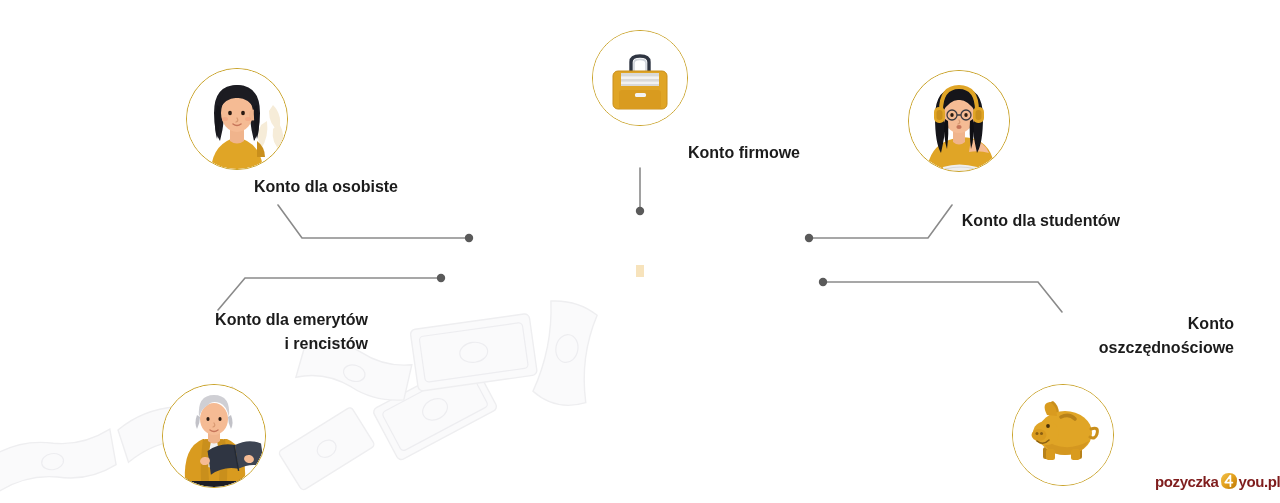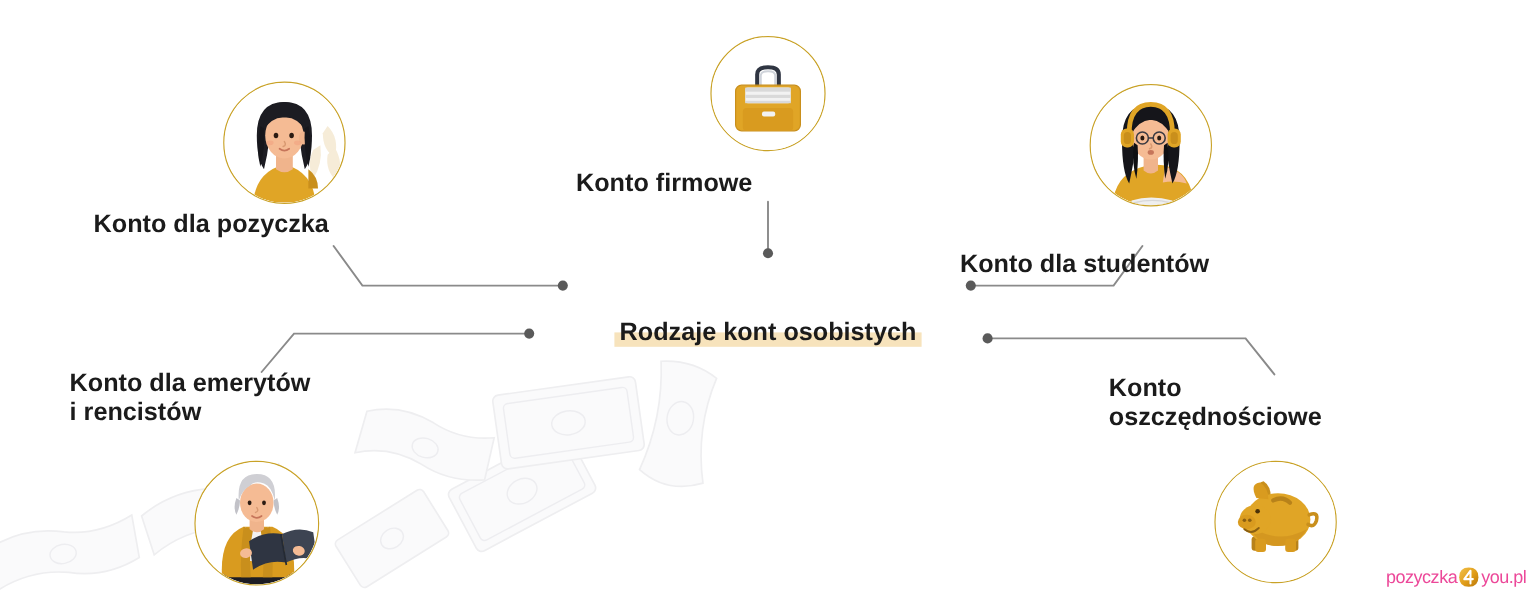--- a/index.html
+++ b/index.html
@@ -92,22 +92,22 @@
     position: relative;
     z-index: 1;
   }
 
   
   .node {
     position: absolute;
   }
   .node-label {
     position: absolute;
-    text-align: left;
-    font-size: 21px;
+    text-align: right;
+    font-size: 16px;
     font-weight: 700;
     color: #1b1b1b;
     line-height: 24px;
     white-space: pre-line;
   }
   .avatar {
     position: absolute;
     border-radius: 50%;
     border: 1.4px solid #c9a227;
     box-sizing: border-box;
@@ -120,22 +120,22 @@
   #logo {
     position: absolute;
     left: 1155px;
     top: 468px;
     display: flex;
     align-items: center;
     height: 26px;
   }
   .logo-word {
     font-size: 15px;
-    font-weight: 400;
-    color: #ec4899;
+    font-weight: 700;
+    color: #7f1d1d;
     letter-spacing: -0.4px;
     line-height: 15px;
   }
   .logo-badge {
     position: relative;
     width: 22px;
     height: 22px;
     margin: 0 -1px;
   }
 </style>
@@ -205,21 +205,20 @@
       <circle cx="809" cy="238" r="4.2"></circle>
       <circle cx="441" cy="278" r="4.2"></circle>
       <circle cx="823" cy="282" r="4.2"></circle>
     </g>
   </svg>
 
 
   <div class="center-sub-wrap">
     <div class="center-sub">
       <span class="hl"></span>
-      <span class="txt">Rodzaje kont osobistych</span>
     </div>
   </div>
 
   <div class="node">
     <div class="avatar" style="left:186px; top:68px; width:102px; height:102px;">
       <svg width="100" height="100" viewBox="0 0 100 100" xmlns="http://www.w3.org/2000/svg">
         <defs>
             <clipPath id="clipChild">
               <circle cx="50" cy="50" r="50"></circle>
             </clipPath>
@@ -253,21 +252,21 @@
           <ellipse cx="56" cy="44" rx="1.9" ry="2.3" fill="#2b1b12"></ellipse>
 
           <path d="M50 49 q2 3 -1 4" stroke="#d99a72" stroke-width="1.3" fill="none" stroke-linecap="round"></path>
           <path d="M46 55 q4 3 8 0" stroke="#c6755a" stroke-width="1.5" fill="none" stroke-linecap="round"></path>
 
           <ellipse cx="38" cy="50" rx="3" ry="2" fill="#f0a07e" opacity="0.55"></ellipse>
           <ellipse cx="61" cy="50" rx="3" ry="2" fill="#f0a07e" opacity="0.55"></ellipse>
         </g>
       </svg>
     </div>
-    <div class="node-label" style="left:78px; top:175px; width:320px;">Konto dla pozyczka</div>
+    <div class="node-label" style="left:78px; top:175px; width:320px;">Konto dla osobiste</div>
   </div>
 
   <div class="node">
     <div class="avatar" style="left:592px; top:30px; width:96px; height:96px;">
       <svg width="94" height="94" viewBox="0 0 94 94" xmlns="http://www.w3.org/2000/svg">
         <rect width="94" height="94" fill="#ffffff"></rect>
 
         <path d="M38 44 L38 31 q0 -6 9 -6 q9 0 9 6 L56 44" fill="none" stroke="#2f3542" stroke-width="3.4" stroke-linecap="round"></path>
         <path d="M41 44 L41 32 q0 -3.6 6 -3.6 q6 0 6 3.6 L53 44" fill="none" stroke="#cfd3da" stroke-width="1.6"></path>
 

